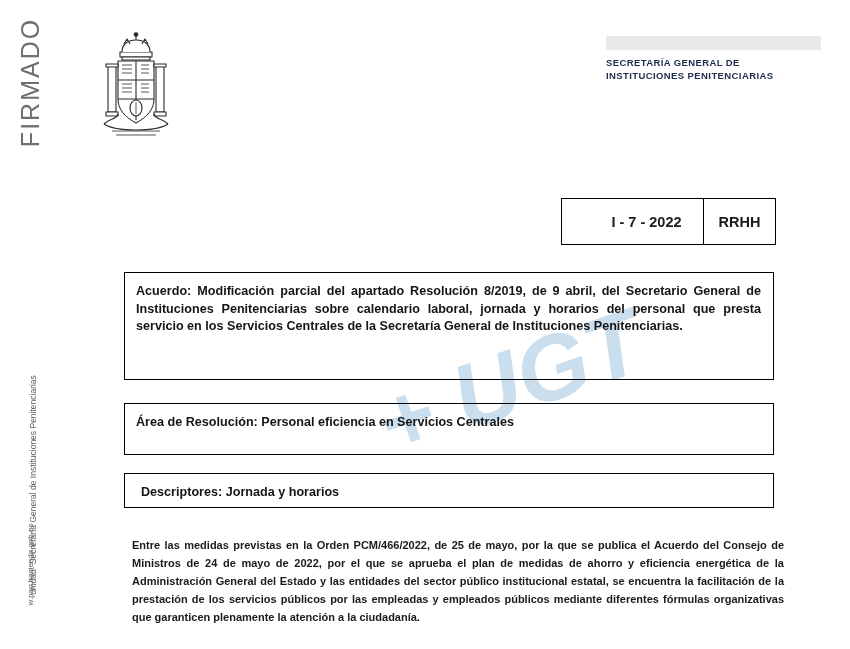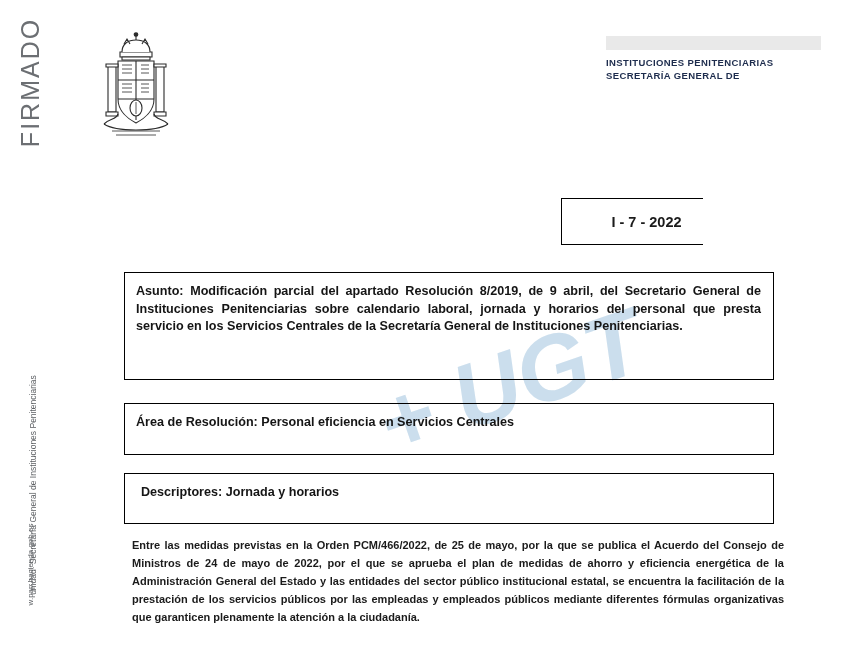--- a/index.html
+++ b/index.html
@@ -142,21 +142,21 @@
     font-size: 12.6px;
     line-height: 17.5px;
     color: #151515;
     text-align: justify;
     font-weight: bold;
   }
   .frame p .norm { font-weight: bold; }
 
   #block-asunto { left: 78px; top: 272px; width: 650px; height: 108px; }
   #block-area   { left: 78px; top: 403px; width: 650px; height: 52px; }
-  #block-desc   { left: 78px; top: 473px; width: 650px; height: 51px; padding-left: 16px; }
+  #block-desc   { left: 78px; top: 473px; width: 650px; height: 35px; padding-left: 16px; }
 
   #block-area p, #block-desc p { text-align: left; }
 
   
   .para {
     position: absolute;
     left: 78px; top: 528px;
     width: 652px;
     font-size: 11px;
     line-height: 18px;
@@ -215,30 +215,31 @@
         <path d="M10 92 c12 8 52 8 64 0"></path>
         <path d="M10 92 c6 -6 12 -4 14 -10 M74 92 c-6 -6 -12 -4 -14 -10"></path>
         <path d="M18 99 h48" stroke-width="0.8"></path>
         <path d="M22 103 h40" stroke-width="0.8"></path>
       </g>
     </svg>
   </div>
 
   <div class="ministry">
     <div class="ministry-bar"></div>
+    <div class="ministry-line">SECRETARÍA GENERAL DE</div>
     <div class="ministry-line">INSTITUCIONES PENITENCIARIAS</div>
-    <div class="ministry-line">SECRETARÍA GENERAL DE</div>
   </div>
 
   <div class="code-row">
     <div class="code-box left">I - 7 - 2022</div>
+    <div class="code-box right">RRHH</div>
   </div>
 
   <div class="frame" id="block-asunto">
-    <p><span>Asunto:</span><span class="norm"> Modificación parcial del apartado Resolución 8/2019, de 9 abril, del Secretario General de Instituciones Penitenciarias sobre calendario laboral, jornada y horarios del personal que presta servicio en los Servicios Centrales de la Secretaría General de Instituciones Penitenciarias.</span></p>
+    <p><span>Acuerdo:</span><span class="norm"> Modificación parcial del apartado Resolución 8/2019, de 9 abril, del Secretario General de Instituciones Penitenciarias sobre calendario laboral, jornada y horarios del personal que presta servicio en los Servicios Centrales de la Secretaría General de Instituciones Penitenciarias.</span></p>
   </div>
 
   <div class="frame" id="block-area">
     <p><span>Área de Resolución:</span><span class="norm"> Personal eficiencia en Servicios Centrales</span></p>
   </div>
 
   <div class="frame" id="block-desc">
     <p><span>Descriptores:</span><span class="norm"> Jornada y horarios</span></p>
   </div>
 

